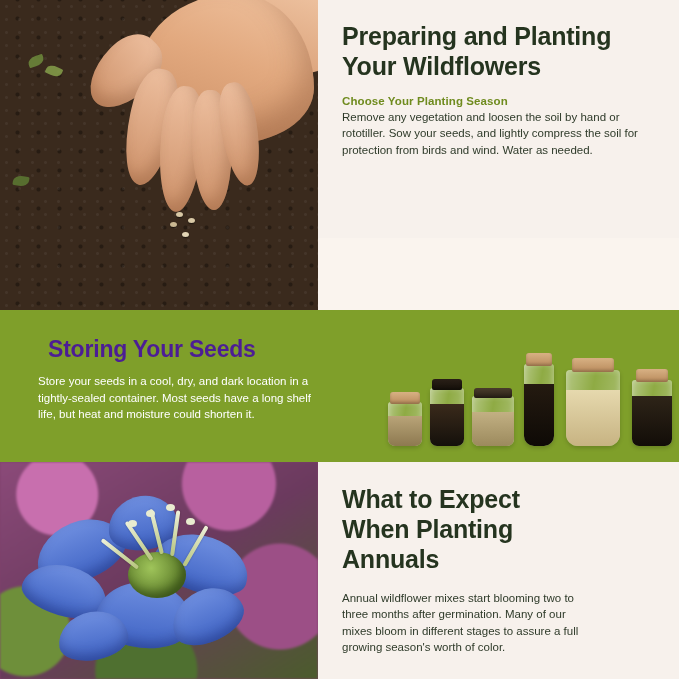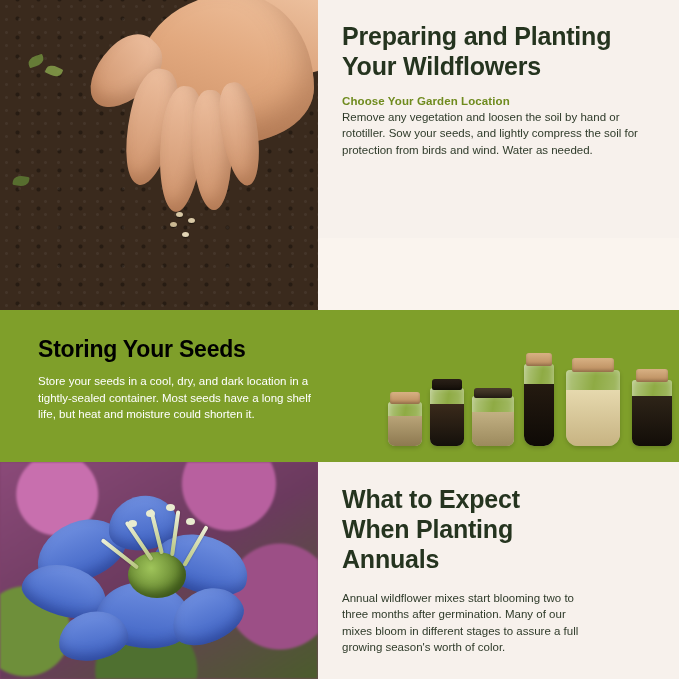--- a/index.html
+++ b/index.html
@@ -150,24 +150,24 @@
     height: 152px;
     background: #7f9f2a;
     display: flex;
   }
   .sec2-text {
     width: 352px;
     padding: 26px 20px 0 38px;
     box-sizing: border-box;
   }
   h2.title2 {
-    color: #000000;
+    color: #4c1d95;
     font-size: 23px;
     font-weight: bold;
-    margin: 0 0 10px 0;
+    margin: 0 0 10px 10px;
     letter-spacing: -0.2px;
   }
   .body2 {
     color: #ffffff;
     font-size: 11.5px;
     line-height: 1.45;
     margin: 0;
   }
   .jars {
     position: relative;
@@ -318,22 +318,22 @@
       </div>
       <div class="seed a"></div>
       <div class="seed b"></div>
       <div class="seed c"></div>
       <div class="seed d"></div>
     </div>
 
     <div class="sec1-text">
       <h1 class="title">Preparing and Planting Your Wildflowers</h1>
 
-
-      <p class="sub">Choose Your Garden Location</p>
+      <p class="sub">Choose Your Planting Season</p>
+
 
       <p class="body">Remove any vegetation and loosen the soil by hand or rototiller. Sow your seeds, and lightly compress the soil for protection from birds and wind. Water as needed.</p>
     </div>
   </div>
 
   <div class="sec2">
     <div class="sec2-text">
       <h2 class="title2">Storing Your Seeds</h2>
       <p class="body2">Store your seeds in a cool, dry, and dark location in a tightly-sealed container. Most seeds have a long shelf life, but heat and moisture could shorten it.</p>
     </div>

